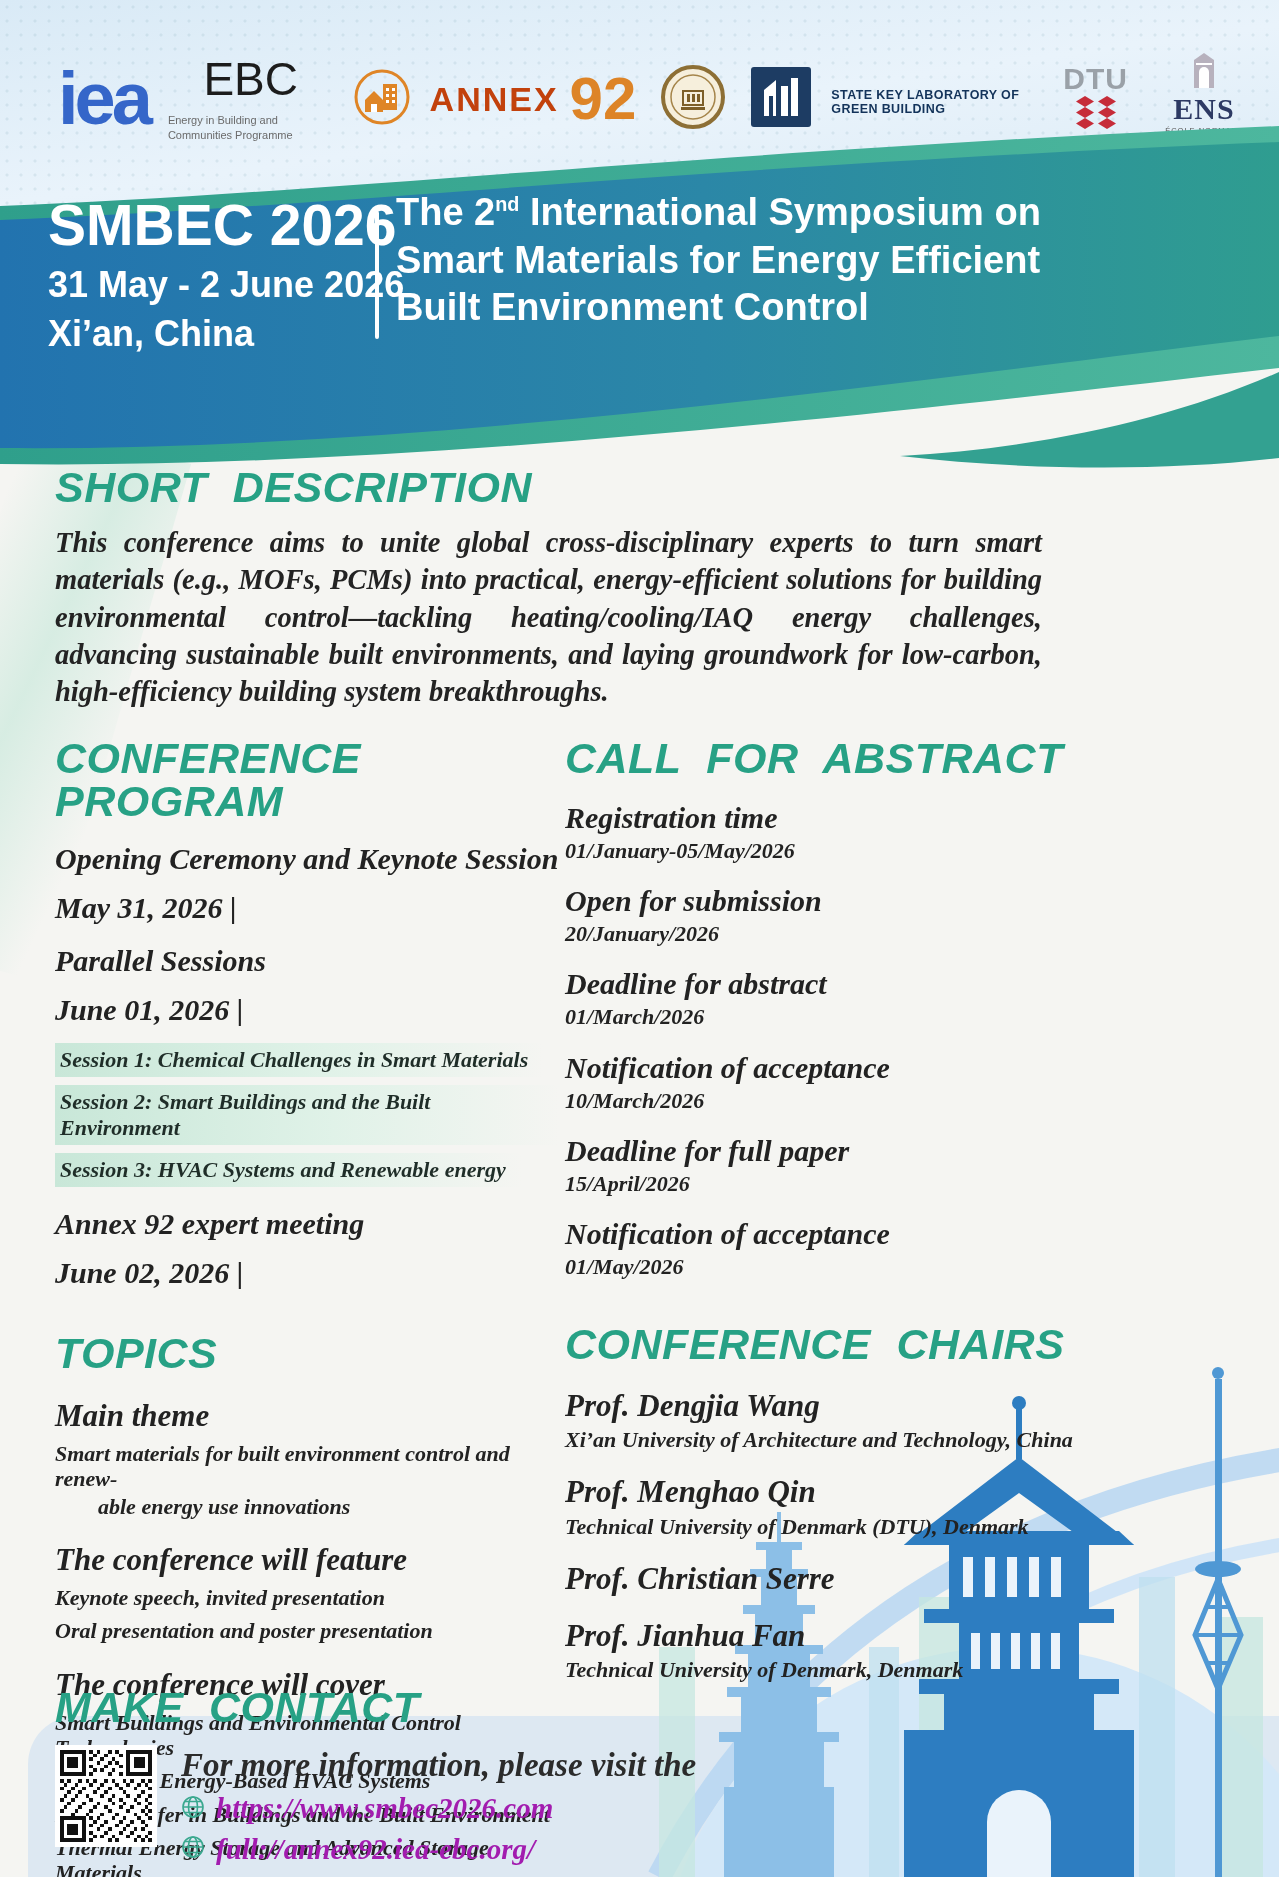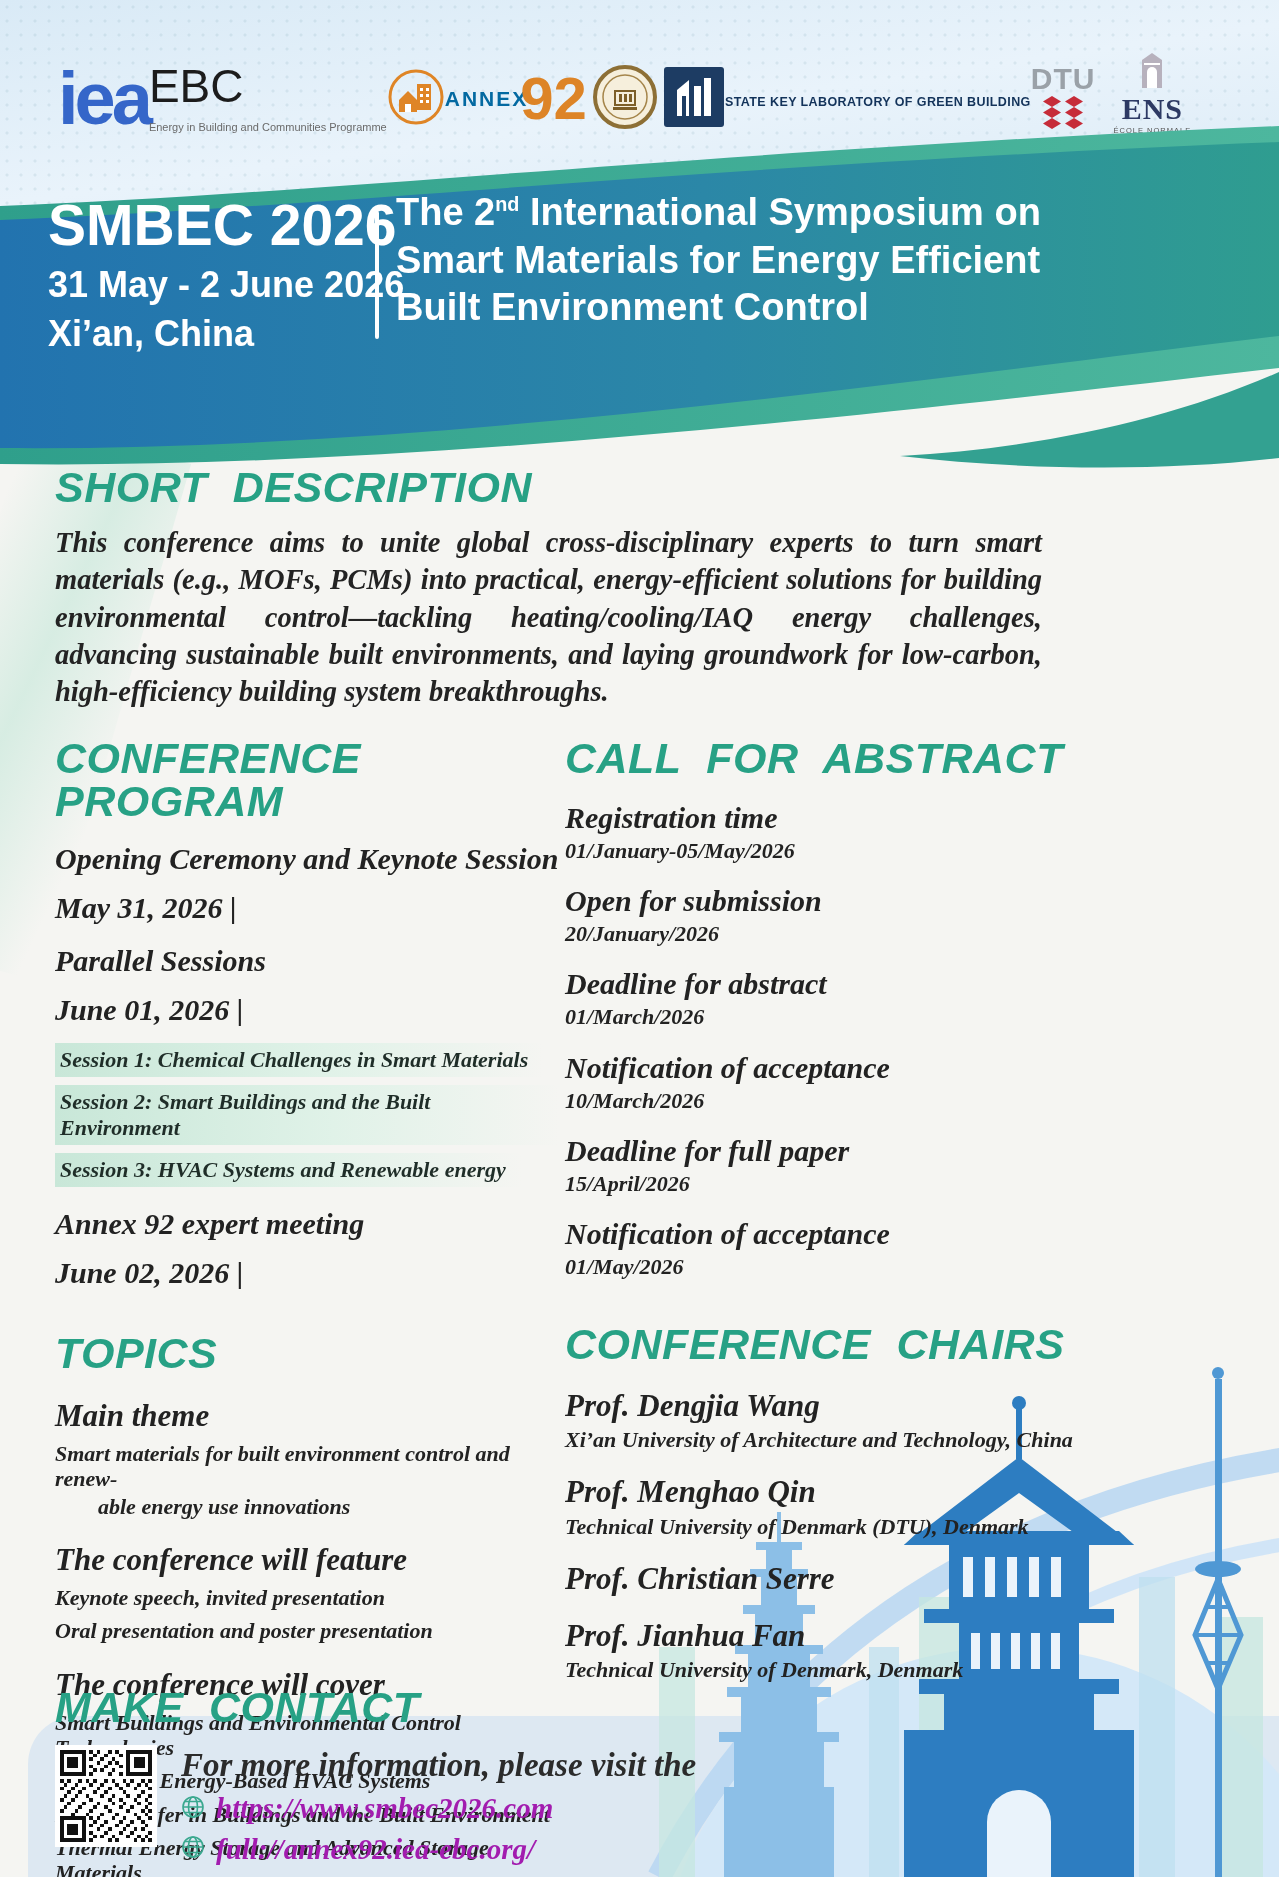--- a/index.html
+++ b/index.html
@@ -14,29 +14,29 @@
     position:absolute; top:0; left:0; width:100%; height:330px;
     background:linear-gradient(172deg,#d9eaf6 0%,#e9f3fb 40%,#d3e6f3 100%);
   }
   .top-area::after{
     content:""; position:absolute; inset:0;
     background-image:radial-gradient(rgba(125,165,178,.38) 1.2px, transparent 1.9px);
     background-size:14px 14px; opacity:.45;
   }
   .logos{
     position:absolute; top:44px; left:58px; right:30px; height:110px;
-    display:flex; align-items:center; gap:0; z-index:3;
+    display:flex; align-items:center; gap:19px; z-index:3;
   }
   .logo-iea{ font-family:"Liberation Sans",sans-serif; font-weight:800; font-size:74px;
     color:#3566c9; letter-spacing:-4px; line-height:1; }
-  .logo-ebc{ display:flex; flex-direction:column; }
+  .logo-ebc{ display:flex; flex-direction:column;align-items:center; }
   .ebc-main{ font-family:"Liberation Sans",sans-serif; font-size:46px; color:#1c1c1c; line-height:1; }
   .ebc-sub{ font-family:"Liberation Sans",sans-serif; font-size:11px; color:#6a6a6a; line-height:1.3; margin-top:11px; }
-  .annex-word{ font-family:"Liberation Sans",sans-serif; font-weight:bold; font-size:21px;
-    letter-spacing:2px; color:#0369a1; }
+  .annex-word{ font-family:"Liberation Sans",sans-serif; font-weight:bold; font-size:34px;
+    letter-spacing:2px; color:#c2410c; }
   .annex-num{ font-family:"Liberation Sans",sans-serif; font-weight:800; font-size:60px;
     color:#dd8427; line-height:1; margin-left:-8px; }
   .sklgb-text{ display:flex; flex-direction:column; }
   .sklgb-cn{ font-family:"Liberation Sans",sans-serif; font-weight:bold; font-size:27px;
     color:#1d406f; letter-spacing:2px; line-height:1; }
   .sklgb-en{ font-family:"Liberation Sans",sans-serif; font-weight:bold; font-size:12.5px;
     color:#13335a; letter-spacing:.4px; margin-top:5px; }
   .dtu{ display:flex; flex-direction:column; align-items:center; gap:2px; }
   .dtu-word{ font-family:"Liberation Sans",sans-serif; font-weight:800; font-size:30px;
     color:#9aa1a8; letter-spacing:1px; line-height:1; }

